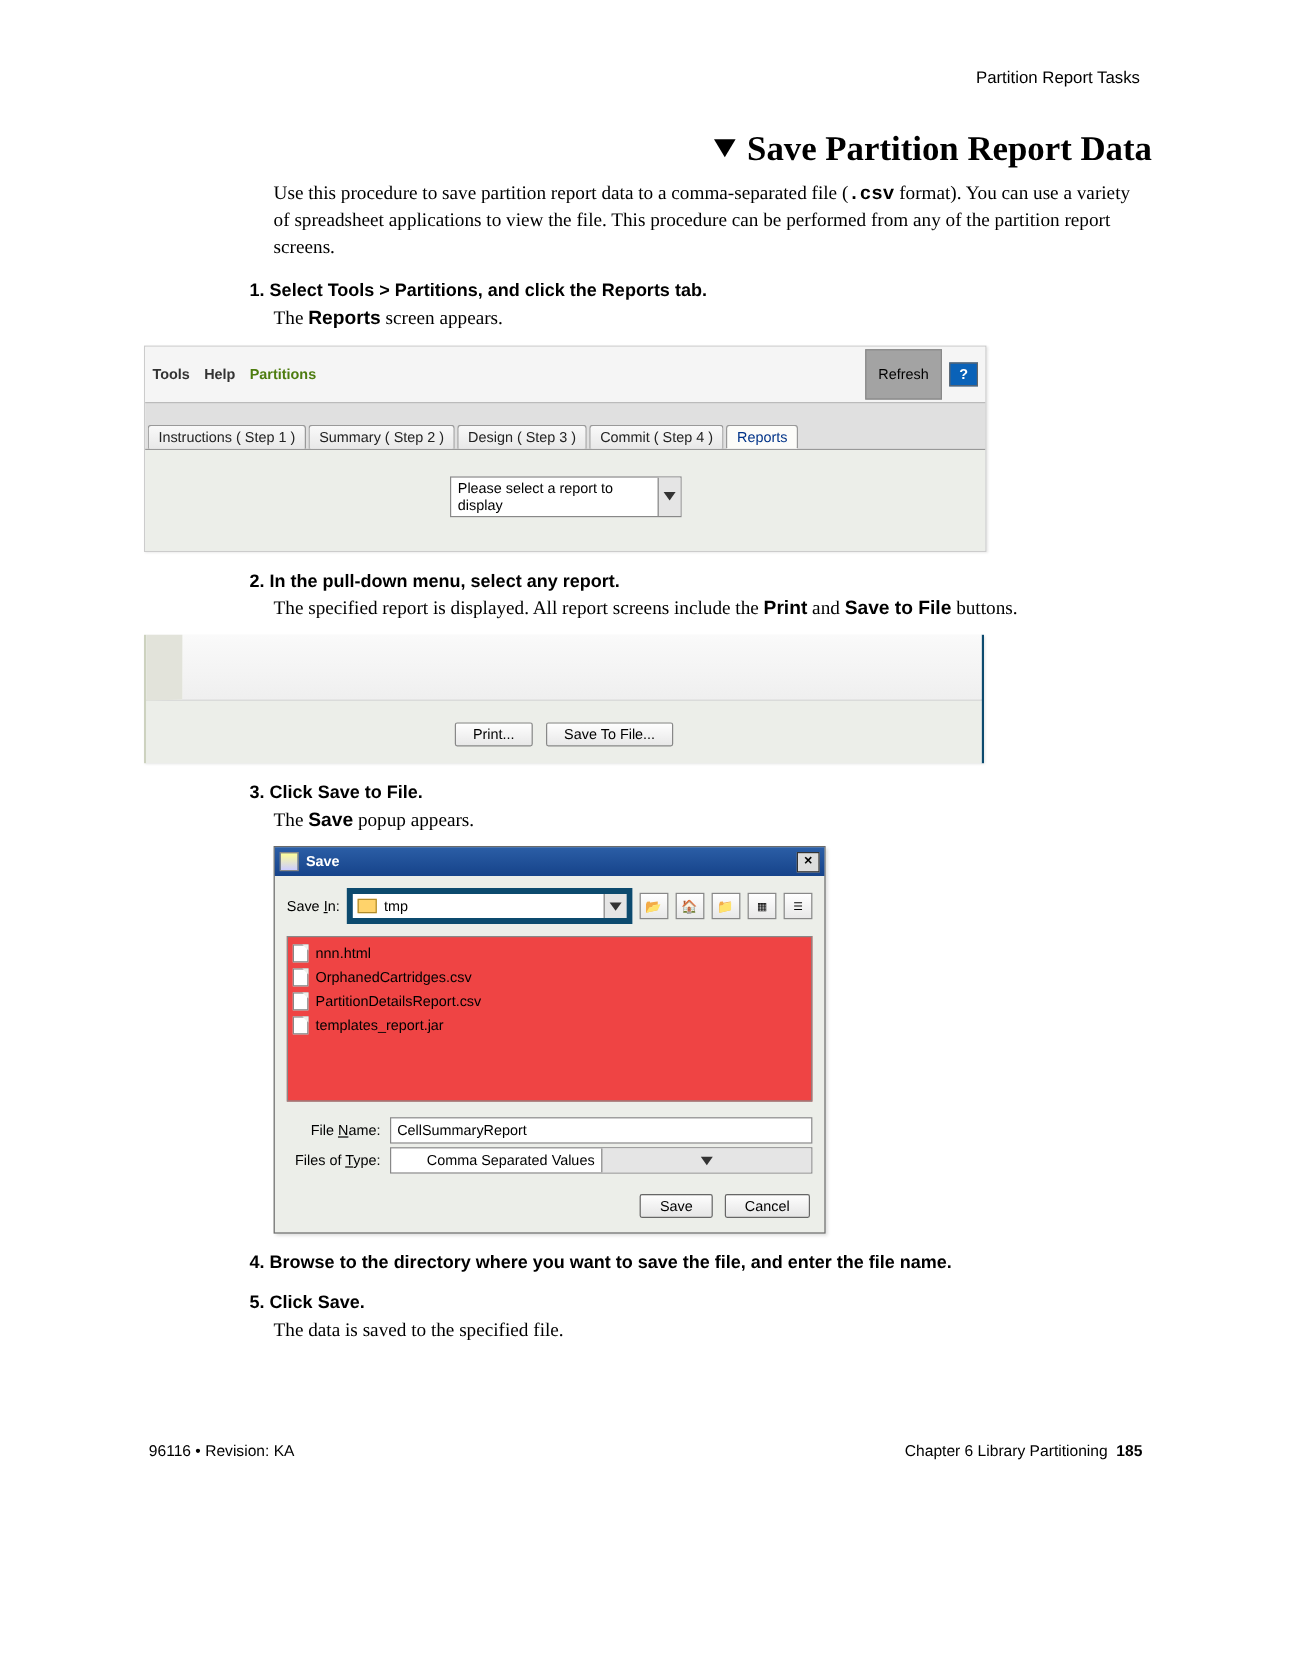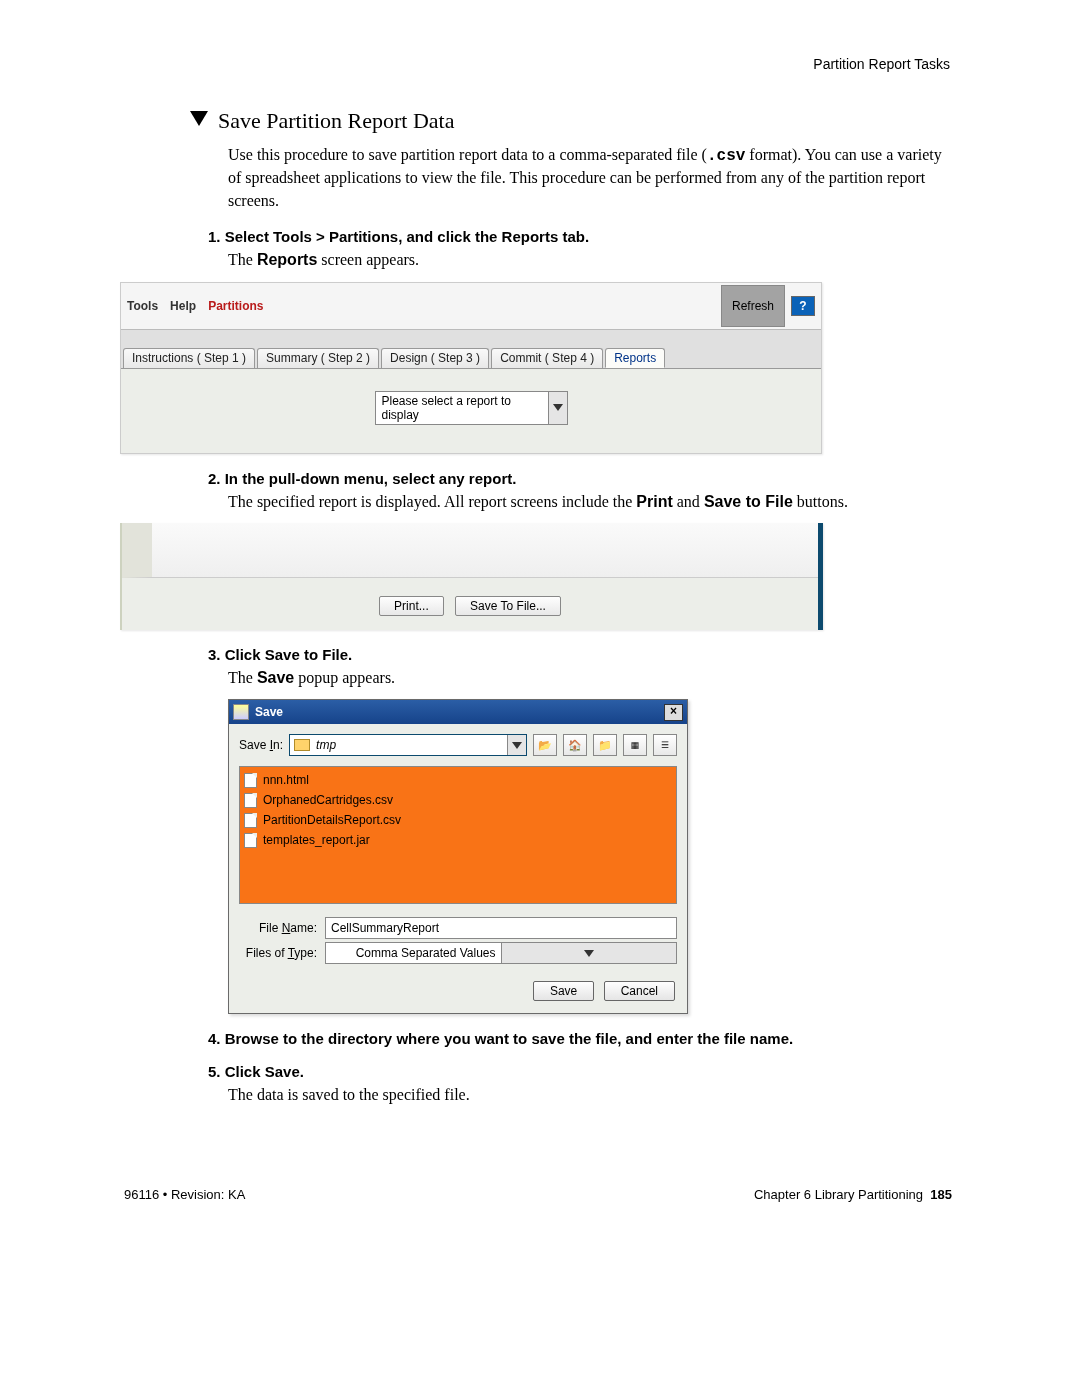--- a/index.html
+++ b/index.html
@@ -16,24 +16,25 @@
     box-sizing: border-box;
   }
   .header-right {
     position: absolute;
     top: 56px;
     right: 130px;
     font-family: Arial, Helvetica, sans-serif;
     font-size: 14px;
   }
   .section-title {
-    font-size: 22px;
+    font-size: 29px;
     font-family: Georgia, serif;
     margin: 52px 0 10px 70px;
-    font-weight: normal;
+    font-weight: bold;
+    text-align: right;
   }
   .section-title .triangle {
     display: inline-block;
     width: 0; height: 0;
     border-left: 9px solid transparent;
     border-right: 9px solid transparent;
     border-top: 15px solid #000;
     margin-right: 10px;
     vertical-align: 2px;
   }
@@ -67,21 +68,21 @@
     background: linear-gradient(#fdfdfd, #f0f0f0);
   }
   .shot1 .menubar {
     display: flex;
     align-items: center;
     padding: 2px 6px;
     background: #f5f5f5;
     border-bottom: 0;
   }
   .shot1 .menubar .tm { margin-right: 12px; font-weight: bold; color: #333;}
-  .shot1 .menubar .active { color: #b91c1c; }
+  .shot1 .menubar .active { color: #4d7c0f; }
   .shot1 .menubar .spacer { flex: 1; }
   .shot1 .menubar .refresh-btn {
     border: 1px solid #888; background: #a3a3a3;
     padding: 13px 10px; margin-right: 6px;
   }
   .shot1 .menubar .help-btn {
     width: 22px; height: 18px; background: #0a62b8;
     color: #fff; font-weight: bold; text-align: center;
     border: 1px solid #666; line-height: 18px;
   }
@@ -122,21 +123,21 @@
     width:0;height:0;border-left:5px solid transparent;border-right:5px solid transparent;border-top:7px solid #333;
   }
 
   
   .shot2 {
     margin: 10px 0 10px 0;
     width: 696px;
     font-family: Arial, Helvetica, sans-serif;
     font-size: 12px;
     border-left: 2px solid #cdd2bf;
-    border-right: 5px solid #0c4a6e;
+    border-right: 2px solid #0c4a6e;
     box-shadow: 1px 1px 2px rgba(0,0,0,0.1);
   }
   .shot2 .top {
     height: 54px;
     background: linear-gradient(#fafafa,#efefef);
     border-bottom: 1px solid #ccc;
     border-left: 30px solid #e2e3da;
   }
   .shot2 .btnrow {
     text-align: center;
@@ -180,39 +181,39 @@
   .shot3 .titlebar .close {
     width:17px; height:15px; background:#ddd; border:1px solid #333;
     color:#000; text-align:center; line-height:13px; font-weight:bold;
   }
   .shot3 .chooser {
     padding: 10px 10px 6px 10px;
     display: flex; align-items: center; gap:6px;
   }
   .shot3 .chooser label { font-weight:normal; }
   .shot3 .chooser .dirbox {
-    flex:1; border:1px solid #0c4a6e; background:#fff; height:20px;
-    display:flex; align-items:center; padding:0 0 0 4px;font-style:italic;
+    flex:1; border:5px solid #0c4a6e; background:#fff; height:20px;
+    display:flex; align-items:center; padding:0 0 0 4px;
   }
   .shot3 .chooser .dirbox .folder-icon {
     width:14px; height:10px; background:#ffd36b; border:1px solid #b08b2a;
     margin-right:6px;
   }
   .shot3 .chooser .dirbox .dd-btn {
     width:18px; height:20px; border-left:1px solid #888; background:#e5e5e5;
     margin-left:auto; display:flex; align-items:center; justify-content:center;
   }
   .shot3 .iconbtn {
     width:22px; height:20px; border:1px solid #888; background:linear-gradient(#fff,#e8e8e8);
     display:flex; align-items:center; justify-content:center;
     font-size: 11px;
   }
   .shot3 .filelist {
     margin: 4px 10px 6px 10px;
-    border:1px solid #888; background:#f97316;
+    border:1px solid #888; background:#ef4444;
     height: 130px; padding:3px 4px;
   }
   .shot3 .filelist .fitem { display:flex; align-items:center; height:20px; }
   .shot3 .filelist .fitem .doc-icon {
     width:11px; height:13px; border:1px solid #888; background:#fff;
     margin-right:6px; position:relative;
   }
   .shot3 .filelist .fitem .doc-icon::after {
     content:''; position:absolute; top:-1px; right:-1px;
     border-top:5px solid #eceee9; border-left:5px solid transparent;

